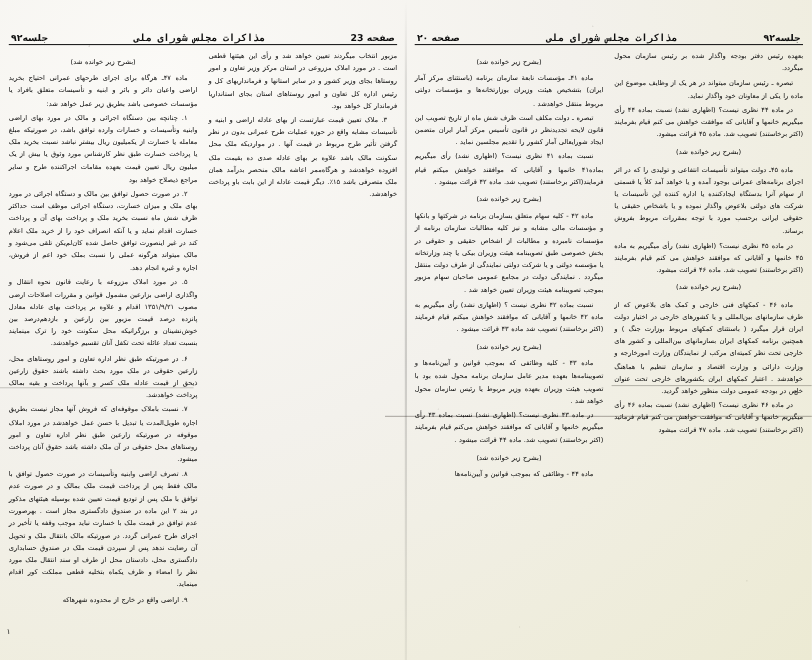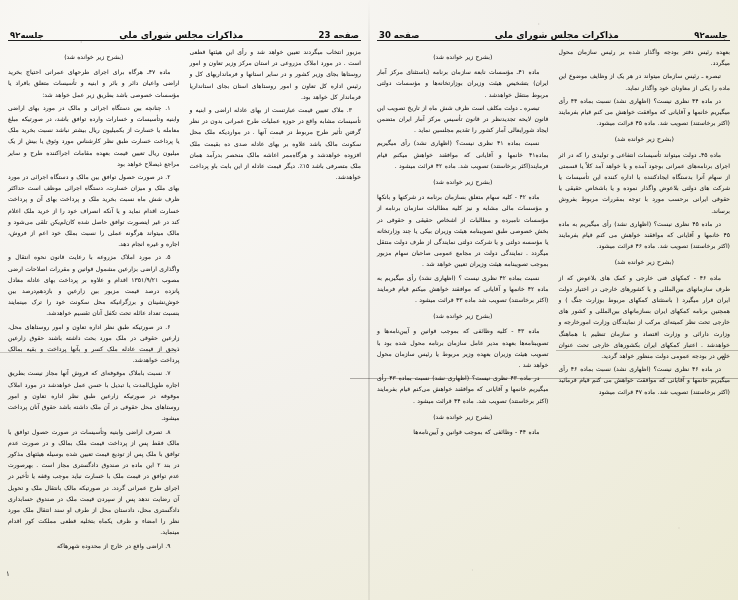--- a/index.html
+++ b/index.html
@@ -42,21 +42,21 @@
   .page.right{right:0;}   
   .page.left{left:0;}     
 
   
   .runhead{
     position:absolute;top:20px;left:10px;right:10px;height:20px;
     display:flex;align-items:flex-end;justify-content:space-between;
     font-size:8.5px;font-weight:bold;color:#1b1b1b;
     letter-spacing:.2px;
   }
-  .runhead .mid{flex:1;text-align:center;font-size:9px;}
+  .runhead .mid{flex:1;text-align:center;font-size:9px;font-family:Liberation Mono, monospace;}
   .runhead .side{white-space:nowrap;}
   .rule{
     position:absolute;left:8px;right:8px;top:40px;height:0;
     border-top:1.6px solid #2b2b2b;
   }
 
   
   .cols{
     position:absolute;top:46px;bottom:6px;left:8px;right:8px;
     display:flex;gap:10px;flex-direction:row;
@@ -91,21 +91,21 @@
 <body>
 
 <div id="scan">
 
   <div id="inkwrap">
 
     <div class="page right">
       <div class="runhead">
         <span class="side">جلسه۹۲</span>
         <span class="mid">مذاکرات مجلس شورای ملی</span>
-        <span class="side">صفحه 30</span>
+        <span class="side">صفحه ۲۰</span>
       </div>
       <div class="rule"></div>
 
       <div class="cols">
 
         <div class="col">
           <p class="noind">بعهده رئیس دفتر بودجه واگذار شده بر رئیس سازمان محول میگردد.</p>
           <p>تبصره ـ رئیس سازمان میتواند در هر یک از وظایف موضوع این ماده را یکی از معاونان خود واگذار نماید.</p>
           <p>در ماده ۴۴ نظری نیست؟ (اظهاری نشد) نسبت بماده ۴۴ رأی میگیریم خانمها و آقایانی که موافقت خواهش می کنم قیام بفرمایند (اکثر برخاستند) تصویب شد. ماده ۴۵ قرائت میشود.</p>
           <p class="center">(بشرح زیر خوانده شد)</p>

